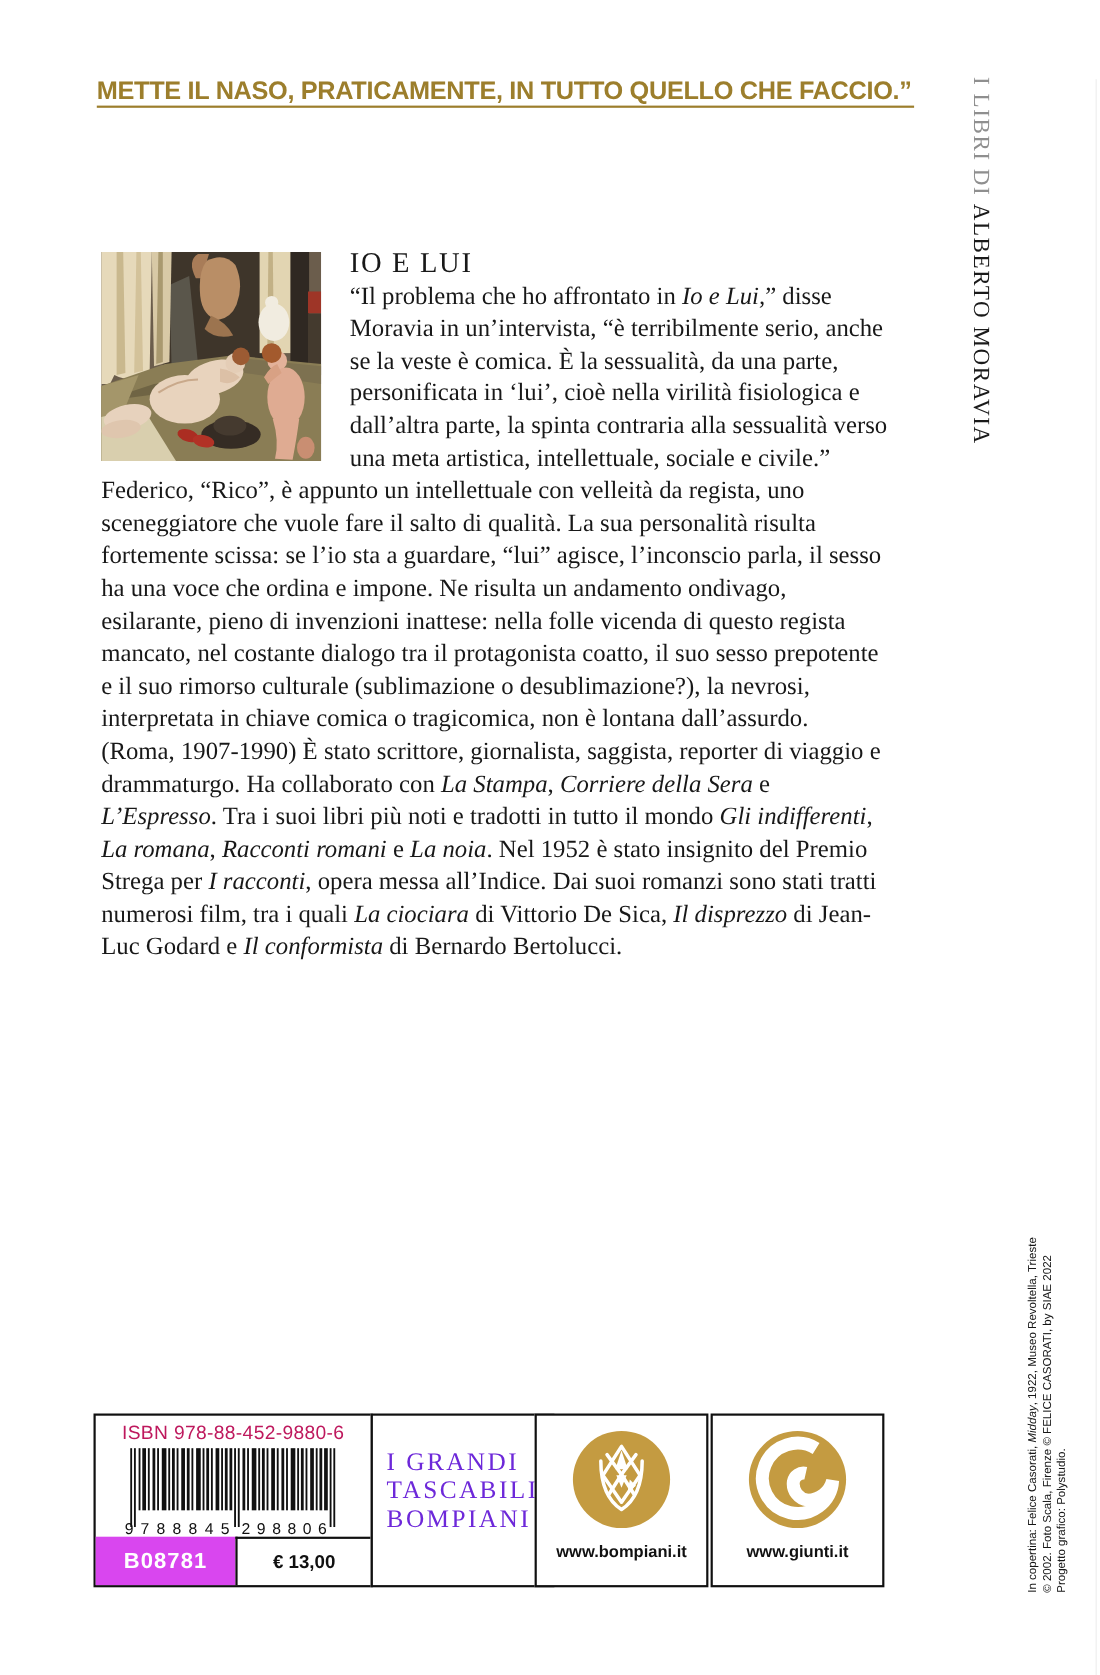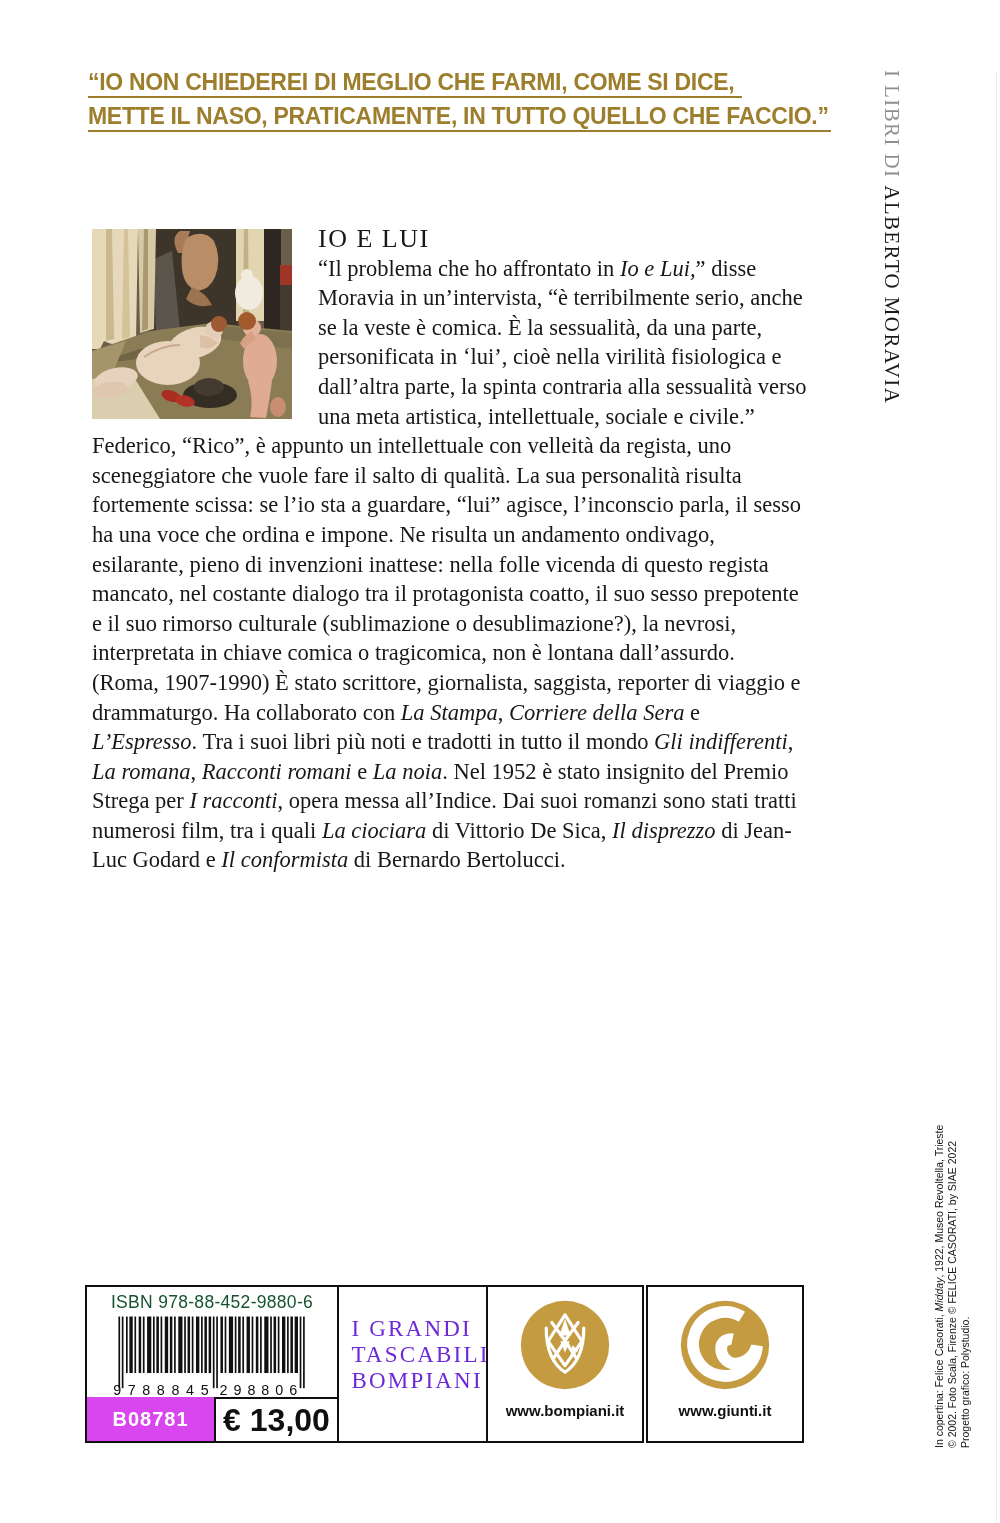--- a/index.html
+++ b/index.html
@@ -41,28 +41,28 @@
   h1.book-title{font-size:26px;font-weight:normal;letter-spacing:1.5px;margin:0;line-height:29.6px;}
   p.desc{margin:0;}
   h2.author-heading{font-size:22.5px;font-weight:normal;letter-spacing:1px;margin:14px 0 0 0;line-height:29.6px;}
   p.bio{margin:0;}
 
   
   .fbox{position:absolute;top:1285px;height:158px;border:2px solid #101010;
         box-sizing:border-box;background:#fff;}
   .box-barcode{left:85px;width:254px;}
   .isbn{font-family:"Liberation Sans",sans-serif;font-size:17.5px;letter-spacing:0.3px;
-        text-align:center;margin-top:5px;color:#14532d;}
+        text-align:center;margin-top:5px;color:#be185d;}
   .barcode-svg{display:block;margin:1px auto 0;width:230px;height:86px;}
   .price-row{position:absolute;left:0;right:0;bottom:0;height:44px;display:flex;}
   .code-cell{width:127px;background:#d946ef;color:#fff;display:flex;align-items:center;justify-content:center;
              font-family:"Liberation Sans",sans-serif;font-weight:bold;font-size:20px;letter-spacing:1px;}
   .price-cell{flex:1;border-left:2px solid #101010;border-top:2px solid #101010;
               display:flex;align-items:center;justify-content:center;
-              font-family:"Liberation Sans",sans-serif;font-weight:bold;font-size:32px;color:#101010;}
+              font-family:"Liberation Sans",sans-serif;font-weight:bold;font-size:17px;color:#101010;}
 
   .box-imprint{left:337px;width:167px;display:flex;align-items:center;justify-content:center;}
   .imprint{font-size:23px;letter-spacing:2.2px;line-height:26px;text-align:left;color:#6d28d9;
            margin-top:-18px;}
 
   .logo-box{display:flex;flex-direction:column;align-items:center;}
   .box-bompiani{left:486px;width:158px;}
   .box-giunti{left:646px;width:158px;}
   .logo-circle{margin-top:11px;width:94px;height:94px;}
   .logo-url{font-family:"Liberation Sans",sans-serif;font-weight:bold;font-size:15px;color:#111;margin-top:10px;}
@@ -71,21 +71,20 @@
   .credits{
     position:absolute;left:933px;top:1448px;width:336px;
     transform:rotate(-90deg);transform-origin:0 0;
     font-family:"Liberation Sans",sans-serif;font-size:10.5px;line-height:12.8px;color:#151515;
   }
 </style>
 </head>
 <body>
 
 <div class="quote">
-  <span class="qline"><span class="u">“IO NON CHIEDEREI DI MEGLIO CHE FARMI, COME SI DICE,</span></span>
   <span class="qline"><span class="u">METTE IL NASO, PRATICAMENTE, IN TUTTO QUELLO CHE FACCIO.”</span></span>
 </div>
 
 <div class="spine">
   <span class="gray">I LIBRI DI </span><span class="black">ALBERTO MORAVIA</span>
 </div>
 
 <div class="edge-line"></div>
 
 <div class="main">

